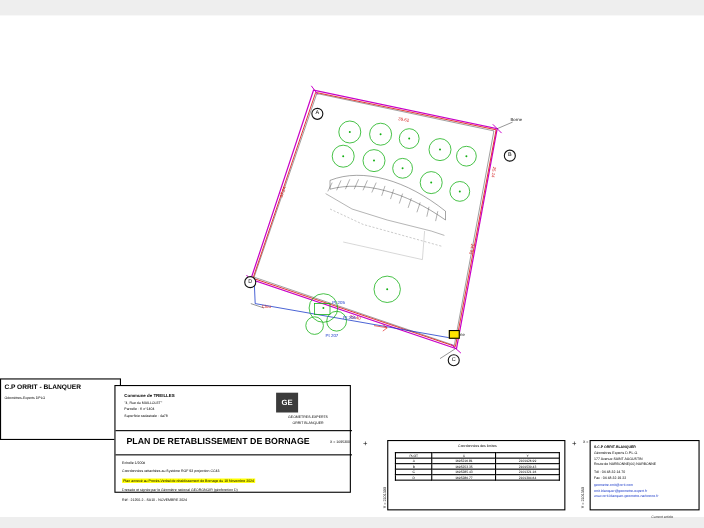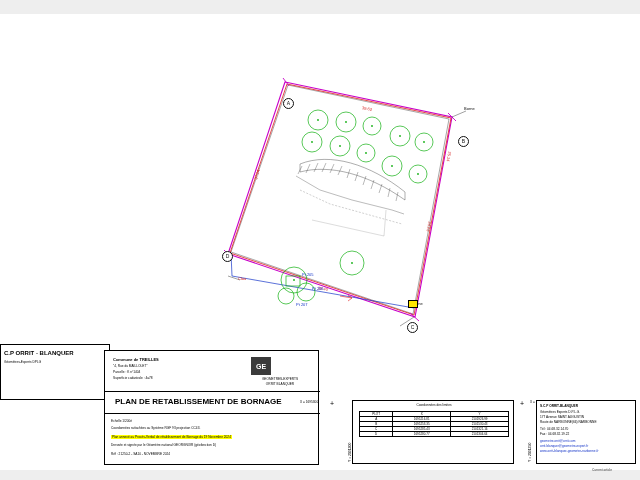--- a/index.html
+++ b/index.html
@@ -19,21 +19,21 @@
   .lbl-blue{position:absolute;font-size:4px;color:#1535c8;white-space:nowrap;}
 
   .vertex{position:absolute;width:9px;height:9px;border:0.7px solid #111;border-radius:50%;
           background:#fff;font-size:5px;line-height:8px;text-align:center;color:#111;}
   .sq-yellow{position:absolute;width:8px;height:6px;background:#ffe400;border:0.7px solid #000;}
 
   
   #cartouche{position:absolute;left:0;top:344px;width:640px;height:126px;}
   .cbox{position:absolute;border:0.8px solid #000;background:#fff;box-sizing:border-box;}
   #c-left{left:-34px;top:6px;width:110px;height:56px;border:0.8px solid #000;background:#fff;box-sizing:border-box;}
-  #c-mid{left:104px;top:6px;width:215px;height:115px;}
+  #c-mid{left:104px;top:6px;width:215px;height:98px;}
   #c-coord{left:352px;top:56px;width:162px;height:64px;}
   #c-right{left:536px;top:56px;width:100px;height:64px;}
 
   .t3{font-size:3.2px;line-height:4.2px;}
   .t4{font-size:4px;line-height:5px;}
   .t6{font-size:6px;line-height:7px;}
   .bold{font-weight:bold;}
   .hl{background:#ffff00;}
 
   table.coord{border-collapse:collapse;width:100%;font-size:3px;}

